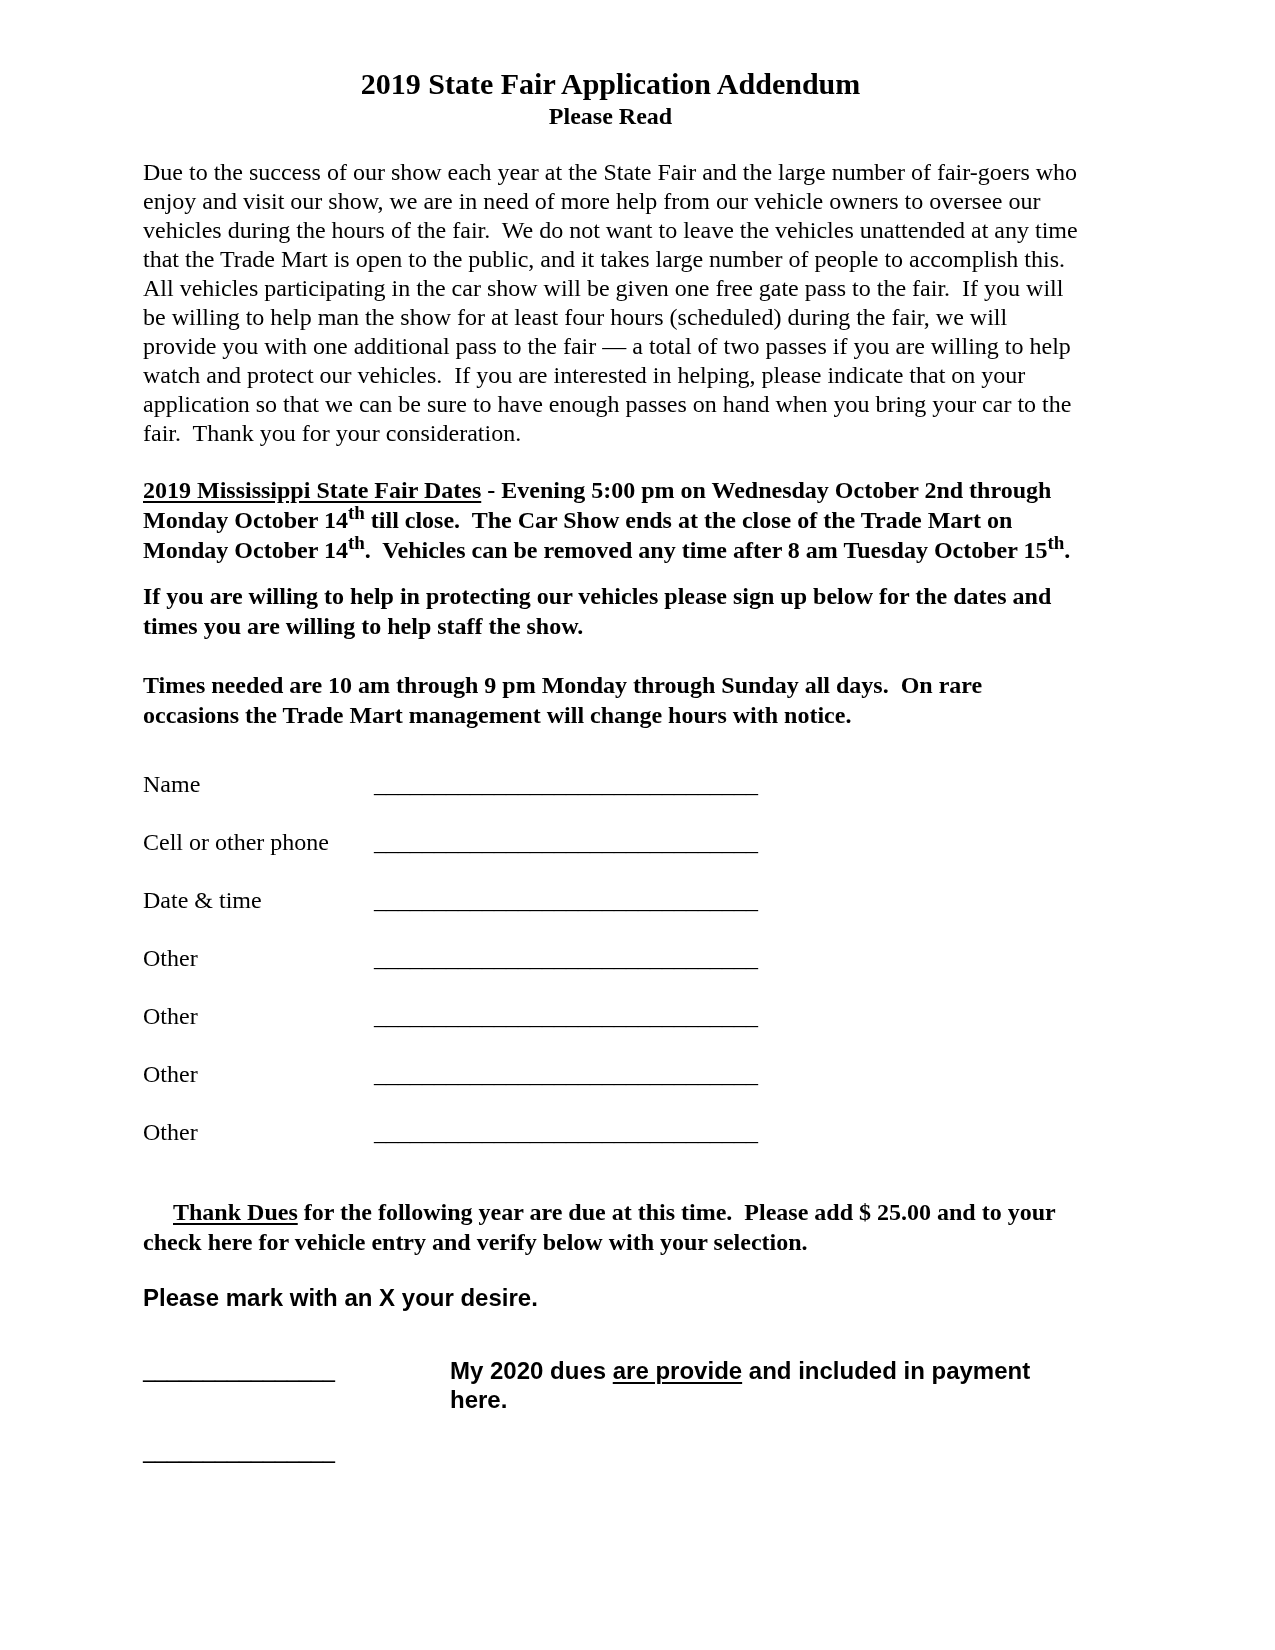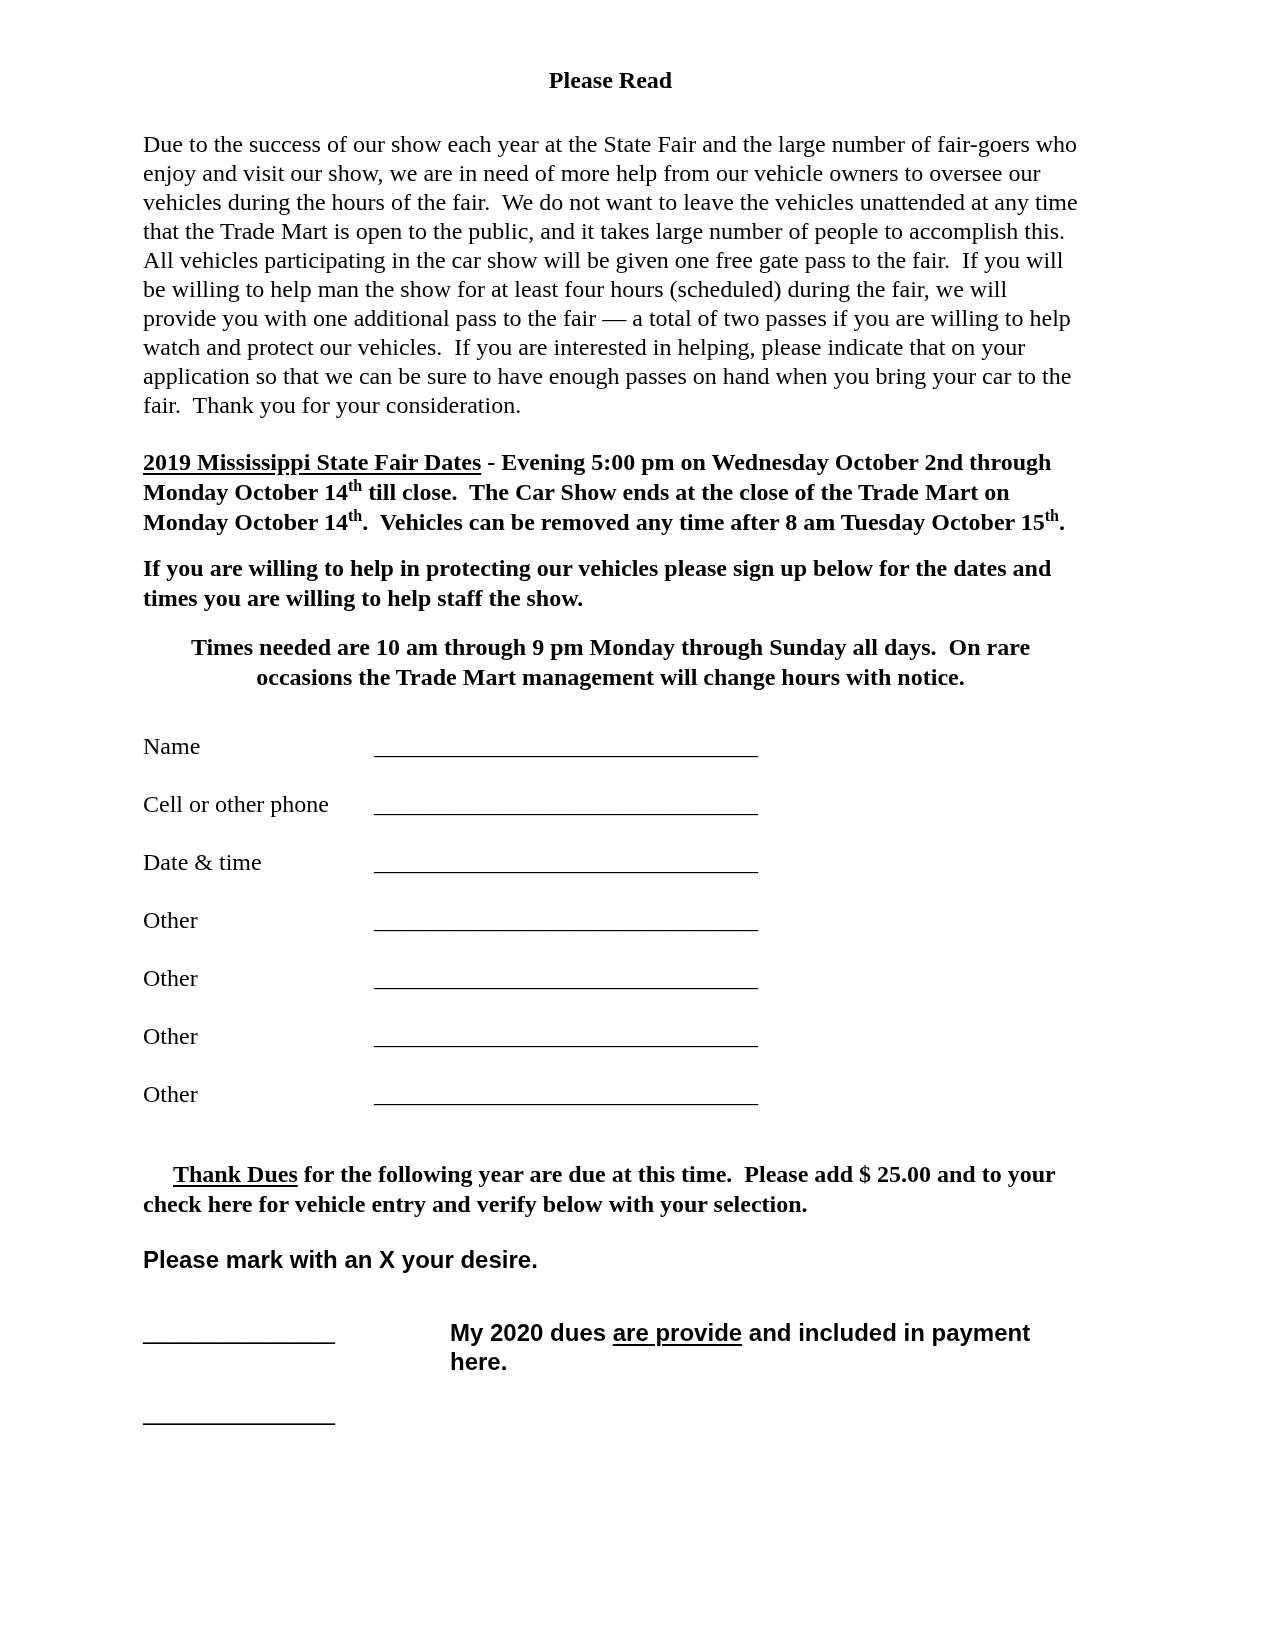--- a/index.html
+++ b/index.html
@@ -30,33 +30,33 @@
     font-weight: bold;
     text-align: center;
     margin: 0;
   }
   .body-text {
     font-size: 24px;
     line-height: 29px;
     margin: 0;
     white-space: pre-wrap;
   }
-  .para-intro { margin-top: 36px; }
+  .para-intro { margin-top: 28px; }
   .para-passes { margin-top: 0; }
   .bold-text { font-weight: bold; line-height: 30px; }
   .para-dates { margin-top: 27px; }
   .para-willing { margin-top: 16px; }
-  .para-times { margin-top: 19px; text-align: center; }
+  .para-times { margin-top: 29px; }
   .underline-heavy {
     text-decoration: underline;
     text-decoration-thickness: 2px;
     text-underline-offset: 3px;
   }
   sup.ord {
-    font-size: 16px;
+    font-size: 19px;
     vertical-align: super;
     line-height: 0;
   }
   .signup-form { margin-top: 40px; }
   .form-row {
     display: flex;
     align-items: center;
     font-size: 24px;
     line-height: 29px;
     margin-bottom: 29px;
@@ -94,20 +94,21 @@
     font-size: 24px;
     white-space: pre;
   }
   .option-text { white-space: pre-wrap; }
 </style>
 </head>
 <body>
 
 <div class="page">
 
+  <h1 class="doc-title">2019 State Fair Application Addendum</h1>
   <div class="doc-subtitle">Please Read</div>
 
   <p class="body-text para-intro">Due to the success of our show each year at the State Fair and the large number of fair-goers who enjoy and visit our show, we are in need of more help from our vehicle owners to oversee our vehicles during the hours of the fair.  We do not want to leave the vehicles unattended at any time that the Trade Mart is open to the public, and it takes large number of people to accomplish this.</p>
 
   <p class="body-text para-passes">All vehicles participating in the car show will be given one free gate pass to the fair.  If you will be willing to help man the show for at least four hours (scheduled) during the fair, we will provide you with one additional pass to the fair — a total of two passes if you are willing to help watch and protect our vehicles.  If you are interested in helping, please indicate that on your application so that we can be sure to have enough passes on hand when you bring your car to the fair.  Thank you for your consideration.</p>
 
   <p class="body-text bold-text para-dates"><span class="underline-heavy">2019 Mississippi State Fair Dates</span><span> - Evening 5:00 pm on Wednesday October 2nd through Monday October 14</span><sup class="ord">th</sup><span> till close.  The Car Show ends at the close of the Trade Mart on Monday October 14</span><sup class="ord">th</sup><span>.  Vehicles can be removed any time after 8 am Tuesday October 15</span><sup class="ord">th</sup><span>.</span></p>
 
   <p class="body-text bold-text para-willing">If you are willing to help in protecting our vehicles please sign up below for the dates and times you are willing to help staff the show.</p>
 

